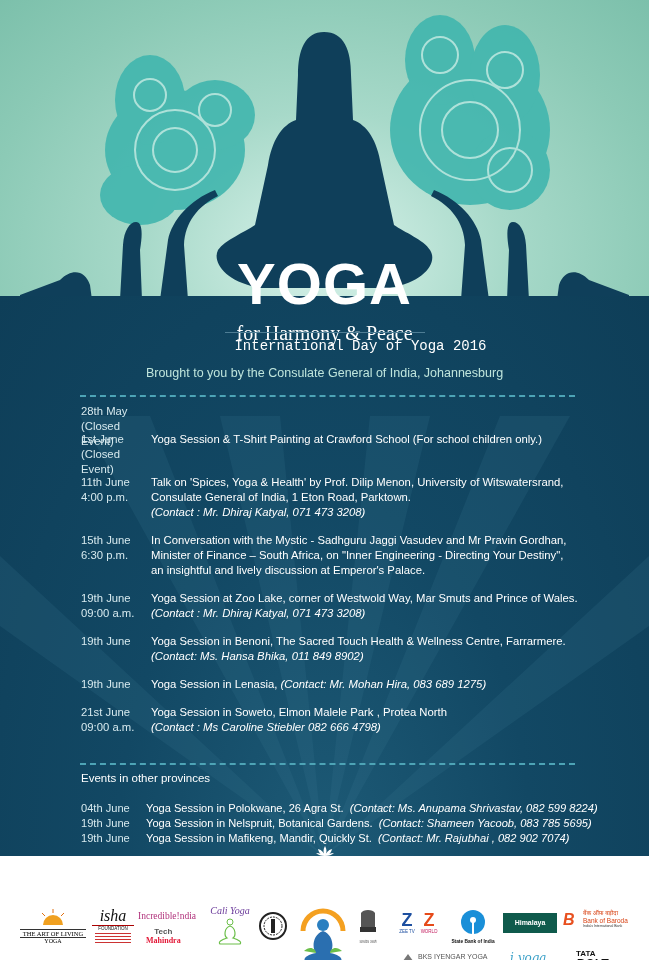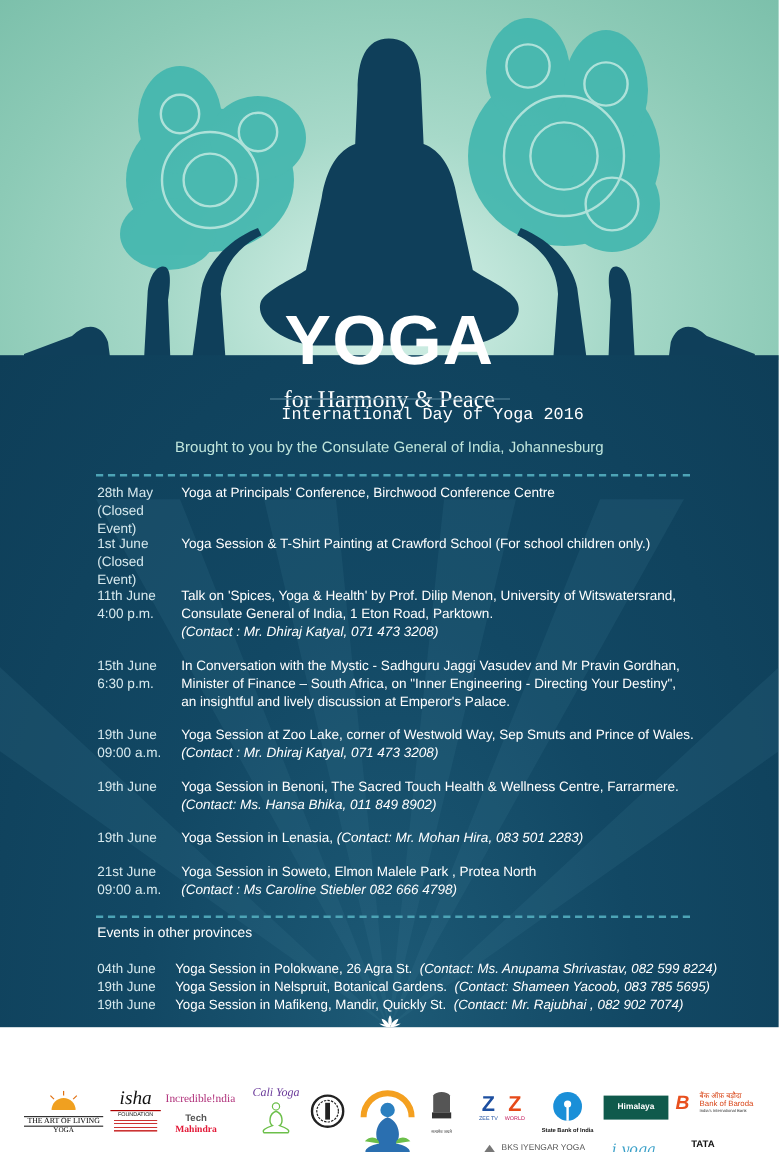--- a/index.html
+++ b/index.html
@@ -104,21 +104,20 @@
 
   <div class="dash" style="top:395px"></div>
 
   <div class="events">
     <div class="ev">
       <div class="date">
           <div>28th May</div>
           <div>(Closed Event)</div>
         </div>
       <div class="desc">
-          <div>Yoga at Principals' Conference, Birchwood Conference Centre</div>
           <div>&nbsp;</div>
         </div>
     </div>
     <div class="ev">
       <div class="date">
           <div>1st June</div>
           <div>(Closed Event)</div>
         </div>
       <div class="desc">
           <div>Yoga Session &amp; T-Shirt Painting at Crawford School (For school children only.)</div>
@@ -146,39 +145,39 @@
           <div>Minister of Finance – South Africa, on "Inner Engineering - Directing Your Destiny",</div>
           <div>an insightful and lively discussion at Emperor's Palace.</div>
         </div>
     </div>
     <div class="ev">
       <div class="date">
           <div>19th June</div>
           <div>09:00 a.m.</div>
         </div>
       <div class="desc">
-          <div>Yoga Session at Zoo Lake, corner of Westwold Way, Sep Smuts and Prince of Wales.</div>
+          <div>Yoga Session at Zoo Lake, corner of Westwold Way, Mar Smuts and Prince of Wales.</div>
           <div class="contact">(Contact : Mr. Dhiraj Katyal, 071 473 3208)</div>
         </div>
     </div>
     <div class="ev">
       <div class="date">
           <div>19th June</div>
         </div>
       <div class="desc">
           <div>Yoga Session in Benoni, The Sacred Touch Health &amp; Wellness Centre, Farrarmere.</div>
           <div class="contact">(Contact: Ms. Hansa Bhika, 011 849 8902)</div>
         </div>
     </div>
     <div class="ev">
       <div class="date">
           <div>19th June</div>
         </div>
       <div class="desc">
-          <div><span>Yoga Session in Lenasia,</span> <span class="contact">(Contact: Mr. Mohan Hira, 083 501 2283)</span></div>
+          <div><span>Yoga Session in Lenasia,</span> <span class="contact">(Contact: Mr. Mohan Hira, 083 689 1275)</span></div>
         </div>
     </div>
     <div class="ev">
       <div class="date">
           <div>21st June</div>
           <div>09:00 a.m.</div>
         </div>
       <div class="desc">
           <div>Yoga Session in Soweto, Elmon Malele Park , Protea North</div>
           <div class="contact">(Contact : Ms Caroline Stiebler  082 666 4798)</div>

